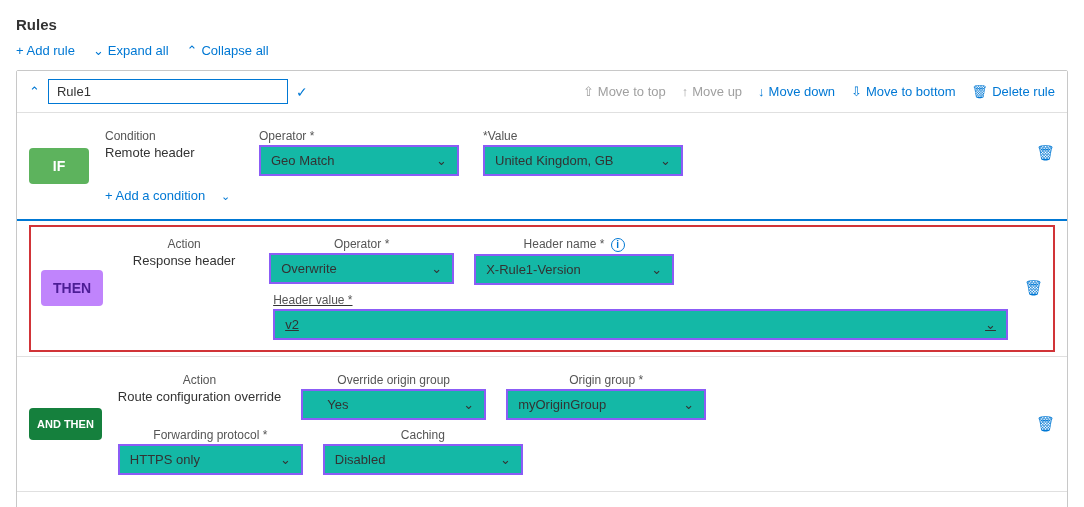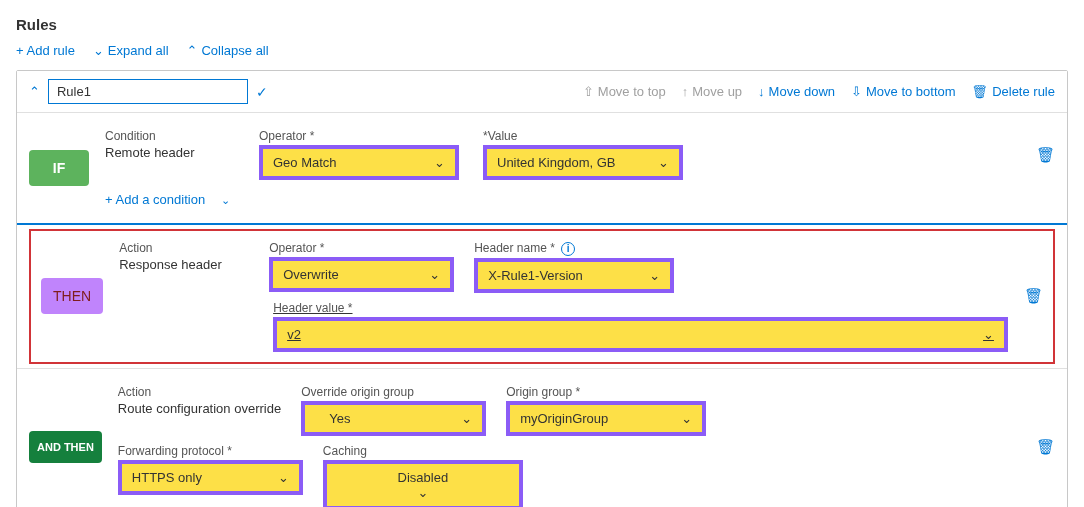--- a/index.html
+++ b/index.html
@@ -47,21 +47,21 @@
       background: #fff;
     }
     .rule-header-left {
       display: flex;
       align-items: center;
       gap: 8px;
     }
     .rule-name-input {
       border: 1px solid #0078d4;
       padding: 4px 8px;
-      width: 200px;
+      width: 240px;
       font-size: 13px;
       color: #333;
     }
     .rule-header-right {
       display: flex;
       align-items: center;
       gap: 16px;
       font-size: 13px;
     }
     .header-action {
@@ -118,25 +118,25 @@
       margin-bottom: 2px;
     }
     .field-value {
       font-size: 13px;
       color: #333;
     }
     .dropdown {
       display: flex;
       align-items: center;
       justify-content: space-between;
-      border: 4px solid #b91c1c;
+      border: 2px solid #b91c1c;
       padding: 6px 10px;
       min-width: 160px;
       cursor: pointer;
-      background: #fde047;
+      background: #14b8a6;
       font-size: 13px;
     }
     .dropdown.purple-border {
       border-color: #8b5cf6;
     }
     .dropdown-group {
       display: flex;
       flex-direction: column;
     }
     .dropdown-group .field-label {
@@ -154,22 +154,22 @@
     }
     .trash-icon {
       color: #0078d4;
       cursor: pointer;
       font-size: 15px;
       align-self: center;
       margin-left: auto;
     }
     .badge-then {
       background: #c084fc;
-      color: #7f1d1d;
-      font-weight: 400;
+      color: #4c1d95;
+      font-weight: 700;
       font-size: 14px;
       padding: 10px 12px;
       border-radius: 4px;
       min-width: 60px;
       text-align: center;
       align-self: center;
     }
     .badge-andthen {
       background: #15803d;
       color: #fff;
@@ -220,20 +220,21 @@
       color: #0078d4;
       font-size: 10px;
       font-weight: bold;
       cursor: pointer;
       margin-left: 3px;
     }
     .row-gap {
       display: flex;
       gap: 20px;
       align-items: flex-start;
+      text-align: center;
     }
     .mt8 { margin-top: 8px; }
   </style>
 </head>
 <body>
 
 <div class="page-title">Rules</div>
 
 <div class="toolbar">
   <span class="toolbar-item">+ Add rule</span>
@@ -379,21 +380,21 @@
         <div class="mt8 row-gap" style="">
           <div class="dropdown-group">
             <div class="field-label">Forwarding protocol *</div>
             <div class="dropdown purple-border" style="min-width:185px;">
               <span>HTTPS only</span>
               <span>⌄</span>
             </div>
           </div>
           <div class="dropdown-group">
             <div class="field-label">Caching</div>
-            <div class="dropdown purple-border" style="min-width:200px;flex-direction:column;">
+            <div class="dropdown purple-border" style="min-width:200px;">
               <span>Disabled</span>
               <span>⌄</span>
             </div>
           </div>
         </div>
       </div>
       <span class="trash-icon">🗑</span>
     </div>
 
     <div class="add-action">

